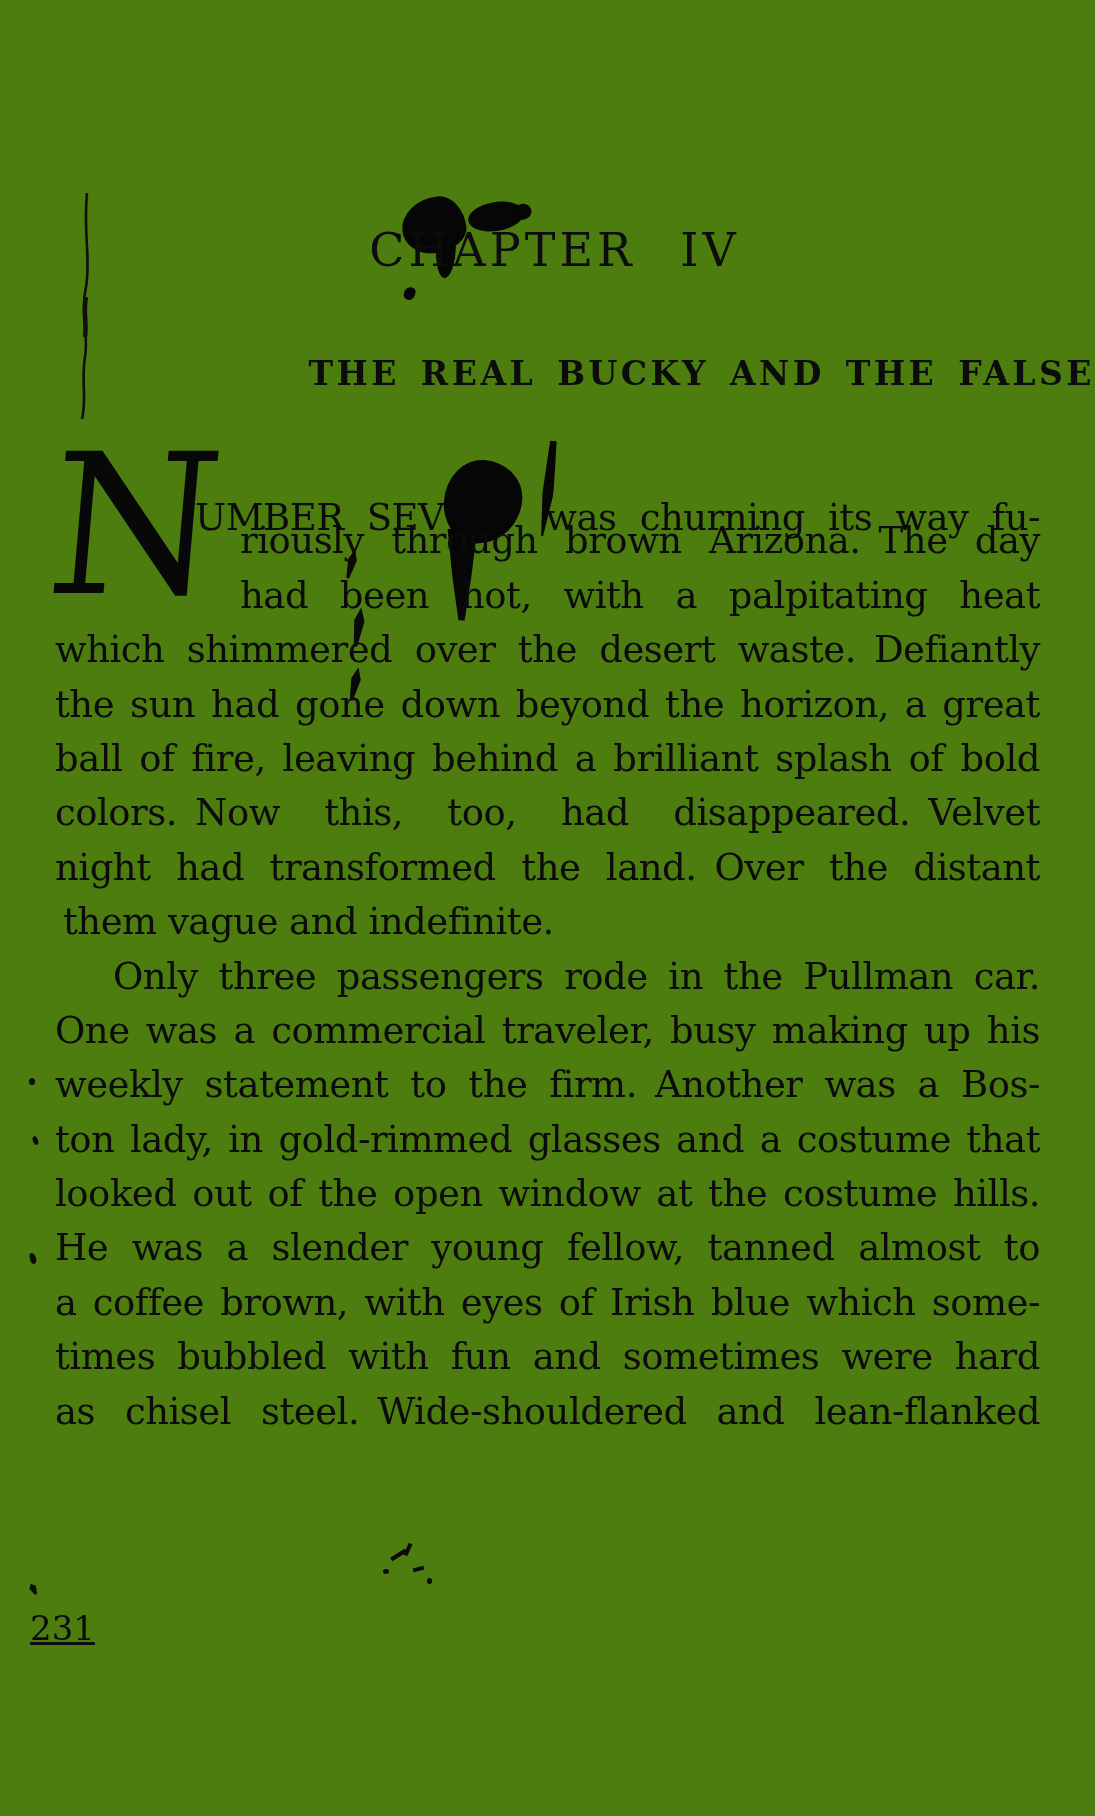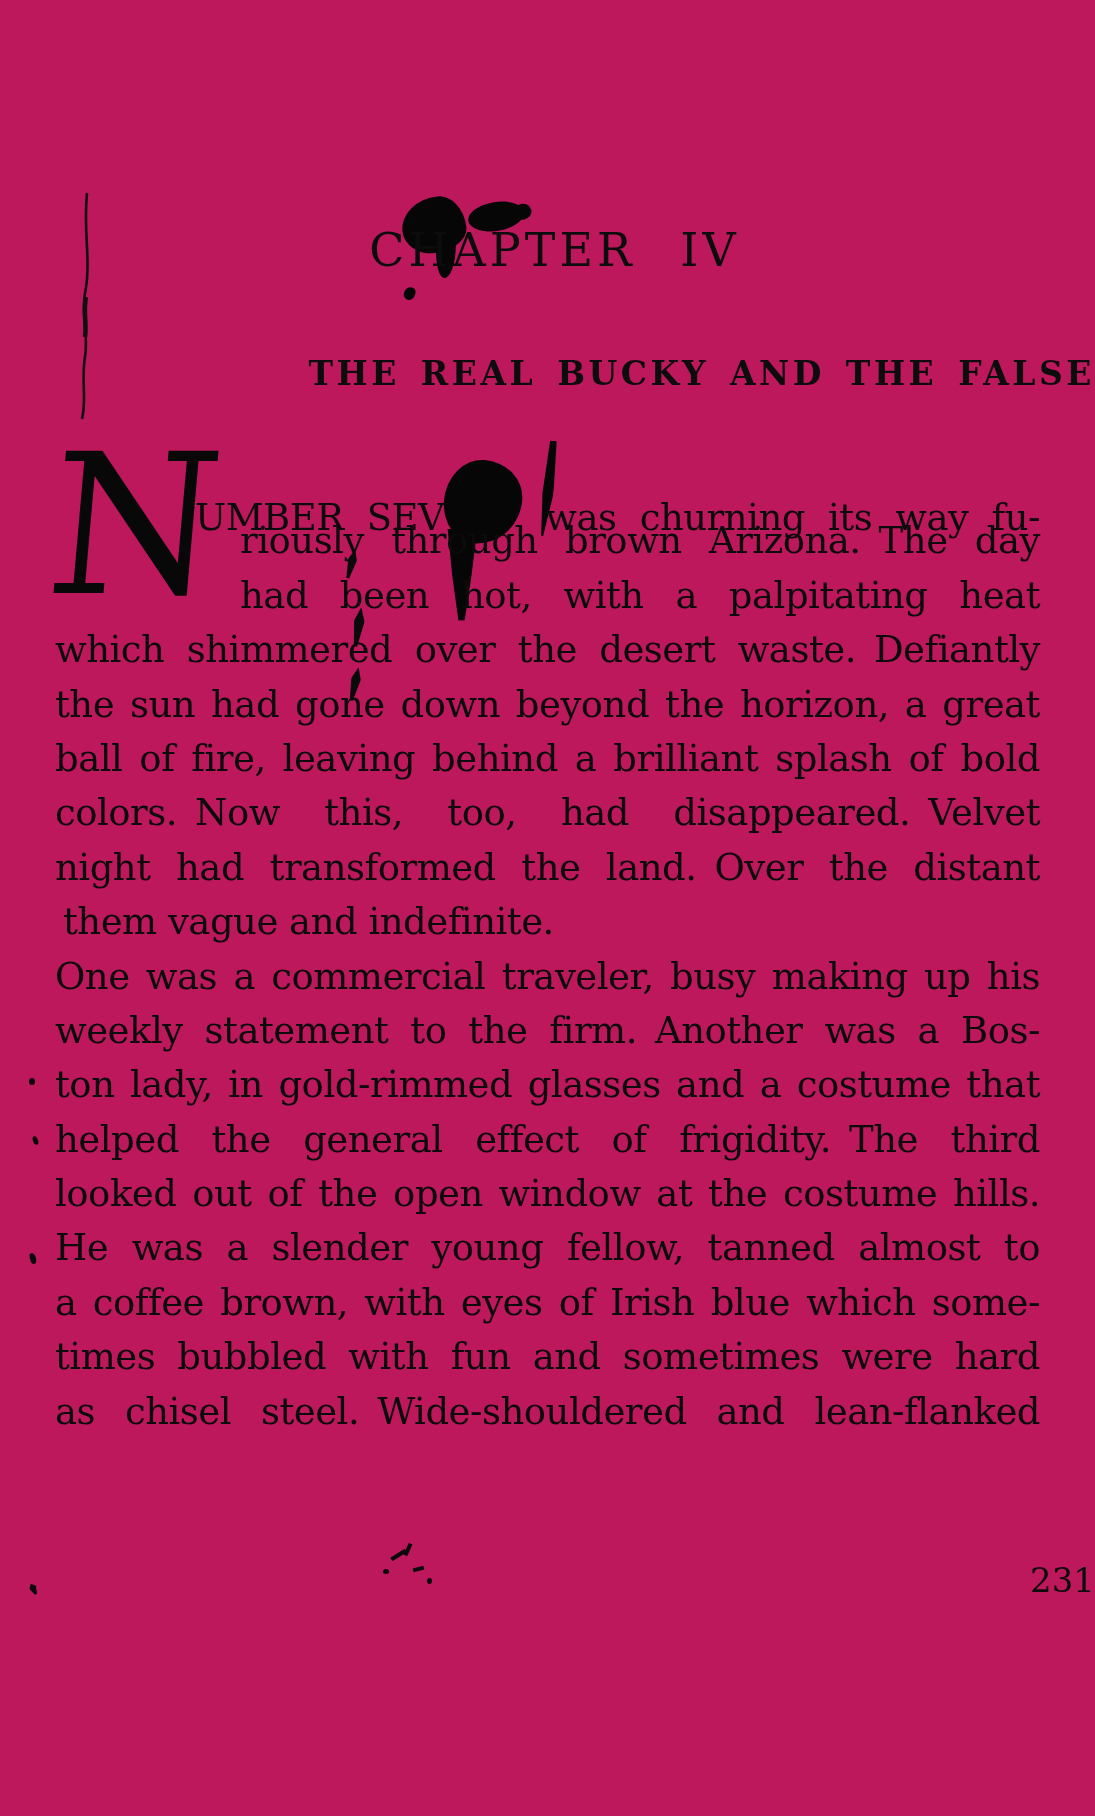--- a/index.html
+++ b/index.html
@@ -1,20 +1,20 @@
 <!DOCTYPE html>
 <html><head>
 <meta charset="utf-8">
 <style>
   html,body{margin:0;padding:0;background:#e8e8e8;}
   .page{
     position:relative;
     width:1095px;height:1816px;
     margin:0 auto;
-    background:#be185d;
+    background:#4d7c0f;
     font-family:"DejaVu Serif","Liberation Serif",serif;
     color:#0d0d0d;
     overflow:hidden;
   }
   
   .chapter-title{
     position:absolute;top:225px;left:0;width:100%;
     text-align:center;
     font-size:46px;line-height:50px;
     letter-spacing:4px;word-spacing:26px;
@@ -46,24 +46,25 @@
   .line.after-cap-2{padding-left:185px;}
   .line.para-indent{padding-left:58px;}
   .dropcap{
     position:absolute;left:50px;top:428px;
     font-size:195px;line-height:195px;
     transform:skewX(-5deg);
     color:#080808;
   }
   
   .page-number{
-    position:absolute;top:1560px;left:0;width:100%;
-    text-align:right;text-indent:30px;
+    position:absolute;top:1608px;left:0;width:100%;
+    text-align:left;text-indent:30px;
     font-size:34px;line-height:40px;
     color:#0c0c0c;
+    text-decoration:underline;
   }
   
   .ink{position:absolute;background:#060606;}
   .blot-a{left:402px;top:197px;width:64px;height:56px;
     border-radius:60% 40% 55% 45% / 55% 60% 40% 45%;transform:rotate(-6deg);}
   .blot-a .tail{position:absolute;left:30px;top:42px;width:20px;height:40px;
     background:#060606;border-radius:40% 60% 50% 50%/20% 20% 70% 80%;transform:skewX(-8deg);}
   .blot-b{left:468px;top:202px;width:56px;height:29px;border-radius:50%;transform:rotate(-9deg);}
   .blot-b .nub{position:absolute;right:-8px;top:6px;width:18px;height:16px;background:#060606;border-radius:50%;}
   .title-dot{left:404px;top:287px;width:11px;height:13px;border-radius:60% 40% 50% 50%;transform:rotate(20deg);}
@@ -133,24 +134,24 @@
     </div>
     <div class="line after-cap-2">riously through brown Arizona. The day</div>
     <div class="line after-cap-2">had been hot, with a palpitating heat</div>
     <div class="line">which shimmered over the desert waste. Defiantly</div>
     <div class="line">the sun had gone down beyond the horizon, a great</div>
     <div class="line">ball of fire, leaving behind a brilliant splash of bold</div>
     <div class="line">colors. Now this, too, had disappeared. Velvet</div>
     <div class="line">night had transformed the land. Over the distant</div>
     <div class="line no-just">them vague and indefinite.</div>
 
+    <div class="line para-indent">Only three passengers rode in the Pullman car.</div>
     <div class="line">One was a commercial traveler, busy making up his</div>
     <div class="line">weekly statement to the firm. Another was a Bos-</div>
     <div class="line">ton lady, in gold-rimmed glasses and a costume that</div>
-    <div class="line">helped the general effect of frigidity. The third</div>
     <div class="line">looked out of the open window at the costume hills.</div>
     <div class="line">He was a slender young fellow, tanned almost to</div>
     <div class="line">a coffee brown, with eyes of Irish blue which some-</div>
     <div class="line">times bubbled with fun and sometimes were hard</div>
     <div class="line">as chisel steel. Wide-shouldered and lean-flanked</div>
   </div>
 
   <div class="ink speck tear s1"></div>
   <div class="ink speck tear s2"></div>
   <div class="ink speck tear s3"></div>

